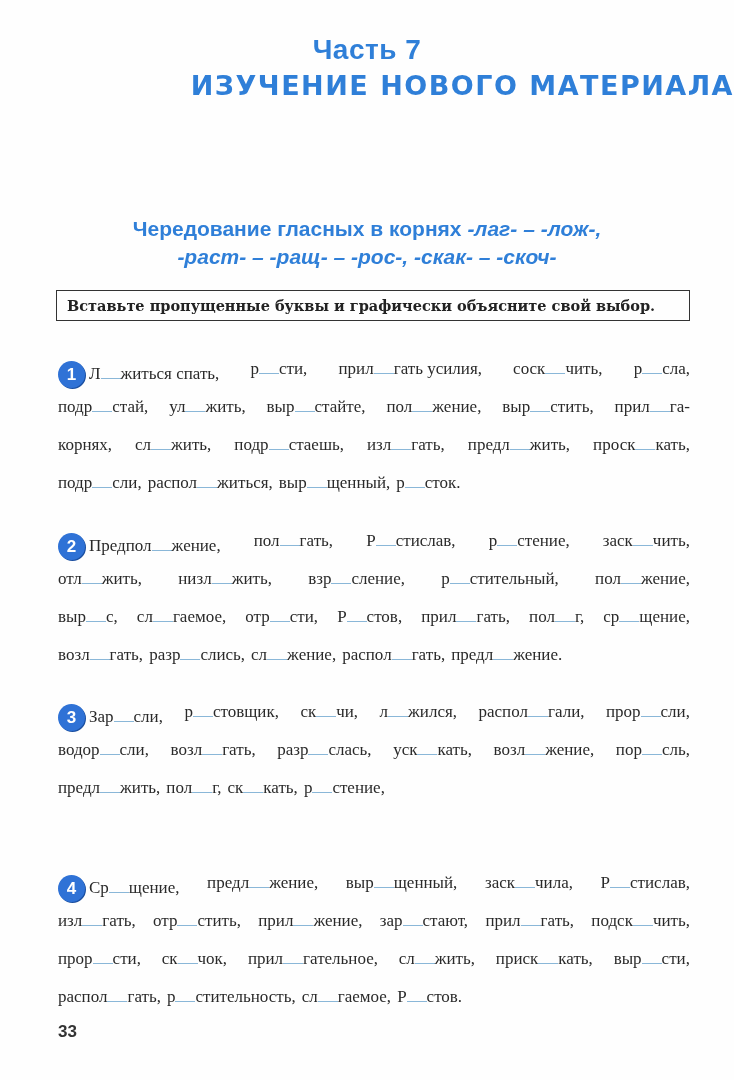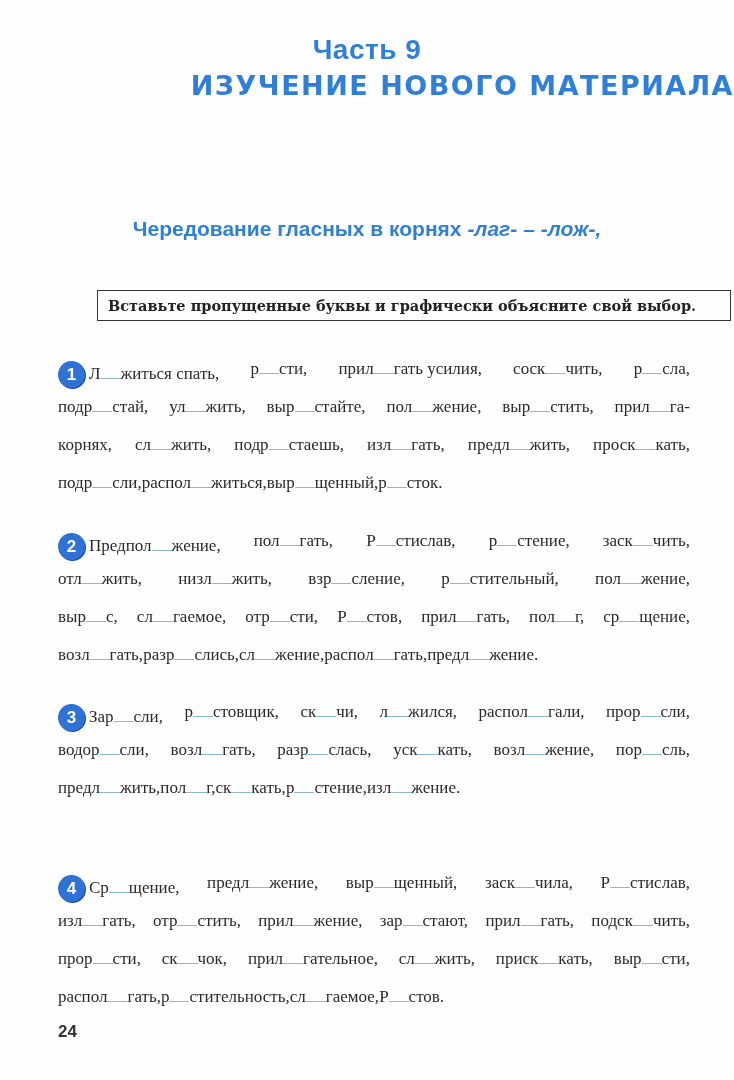--- a/index.html
+++ b/index.html
@@ -20,56 +20,59 @@
     position: absolute; left: 0; width: 734px; top: 215px; text-align: center;
     font-family: "Liberation Sans", sans-serif; font-weight: bold; font-size: 21px;
     color: #2f7fd8; line-height: 28px;
   }
   .topic i { font-style: italic; }
 
   .instr-box {
     position: absolute; left: 56px; top: 290px; width: 634px; height: 31px;
     border: 1.5px solid #333; box-sizing: border-box;
     font-family: "DejaVu Serif", serif; font-weight: bold; font-size: 14.5px;
-    color: #222; padding-left: 10px; line-height: 29px; white-space: nowrap; margin-left: 41px;
+    color: #222; padding-left: 10px; line-height: 29px; white-space: nowrap;
   }
 
   .exercise { position: absolute; left: 58px; width: 632px; }
   .ex-line {
     font-family: "Liberation Serif", serif; font-size: 17px; color: #2a2a2a;
     height: 38px; line-height: 28px; white-space: nowrap;
     display: flex; justify-content: space-between;
   }
-  .ex-line.last { justify-content: flex-start; }
+  .ex-line.last { justify-content: flex-start; gap: 6px; }
   .num-badge {
     display: inline-block; width: 27px; height: 27px; border-radius: 50%;
     background: #2f72d6; color: #fff; text-align: center;
     font-family: "Liberation Sans", sans-serif; font-weight: bold; font-size: 17px;
     line-height: 27px; margin-right: 4px; vertical-align: middle;
     box-shadow: 1px 1px 0 #1b4fa0;
   }
   .first-word { display: inline-flex; align-items: center; }
   .blank { display: inline-block; width: 20px; border-bottom: 1.5px solid #8ab7d8; height: 18px; vertical-align: baseline; }
 
   .page-num {
     position: absolute; left: 58px; top: 1022px;
     font-family: "Liberation Sans", sans-serif; font-weight: bold; font-size: 17px; color: #333;
   }
 </style>
 </head>
 <body>
 
 <div class="page">
 
-  <div class="part-title">Часть 9</div>
+  <div class="part-title">Часть 7</div>
   <div class="main-title">ИЗУЧЕНИЕ НОВОГО МАТЕРИАЛА</div>
 
   <div class="topic">
     <div>
       <span>Чередование гласных в корнях </span><i>-лаг- – -лож-,</i>
+    </div>
+    <div>
+      <i>-раст- – -ращ- – -рос-, -скак- – -скоч-</i>
     </div>
   </div>
 
   <div class="instr-box">Вставьте пропущенные буквы и графически объясните свой выбор.</div>
 
   <div class="exercise" style="top:355px">
       <div class="ex-line">
         <span class="first-word">
           <span class="num-badge">1</span>
           <span>Л<span class="blank"></span>житься спать,</span>
@@ -155,21 +158,20 @@
         <span>разр<span class="blank"></span>слась,</span>
         <span>уск<span class="blank"></span>кать,</span>
         <span>возл<span class="blank"></span>жение,</span>
         <span>пор<span class="blank"></span>сль,</span>
       </div>
       <div class="ex-line last">
         <span>предл<span class="blank"></span>жить,</span>
         <span>пол<span class="blank"></span>г,</span>
         <span>ск<span class="blank"></span>кать,</span>
         <span>р<span class="blank"></span>стение,</span>
-        <span>изл<span class="blank"></span>жение.</span>
       </div>
     </div>
   <div class="exercise" style="top:869px">
       <div class="ex-line">
         <span class="first-word">
           <span class="num-badge">4</span>
           <span>Ср<span class="blank"></span>щение,</span>
         </span>
         <span>предл<span class="blank"></span>жение,</span>
         <span>выр<span class="blank"></span>щенный,</span>
@@ -193,14 +195,14 @@
         <span>выр<span class="blank"></span>сти,</span>
       </div>
       <div class="ex-line last">
         <span>распол<span class="blank"></span>гать,</span>
         <span>р<span class="blank"></span>стительность,</span>
         <span>сл<span class="blank"></span>гаемое,</span>
         <span>Р<span class="blank"></span>стов.</span>
       </div>
     </div>
 
-  <div class="page-num">24</div>
+  <div class="page-num">33</div>
 </div>
 
 </body></html>

